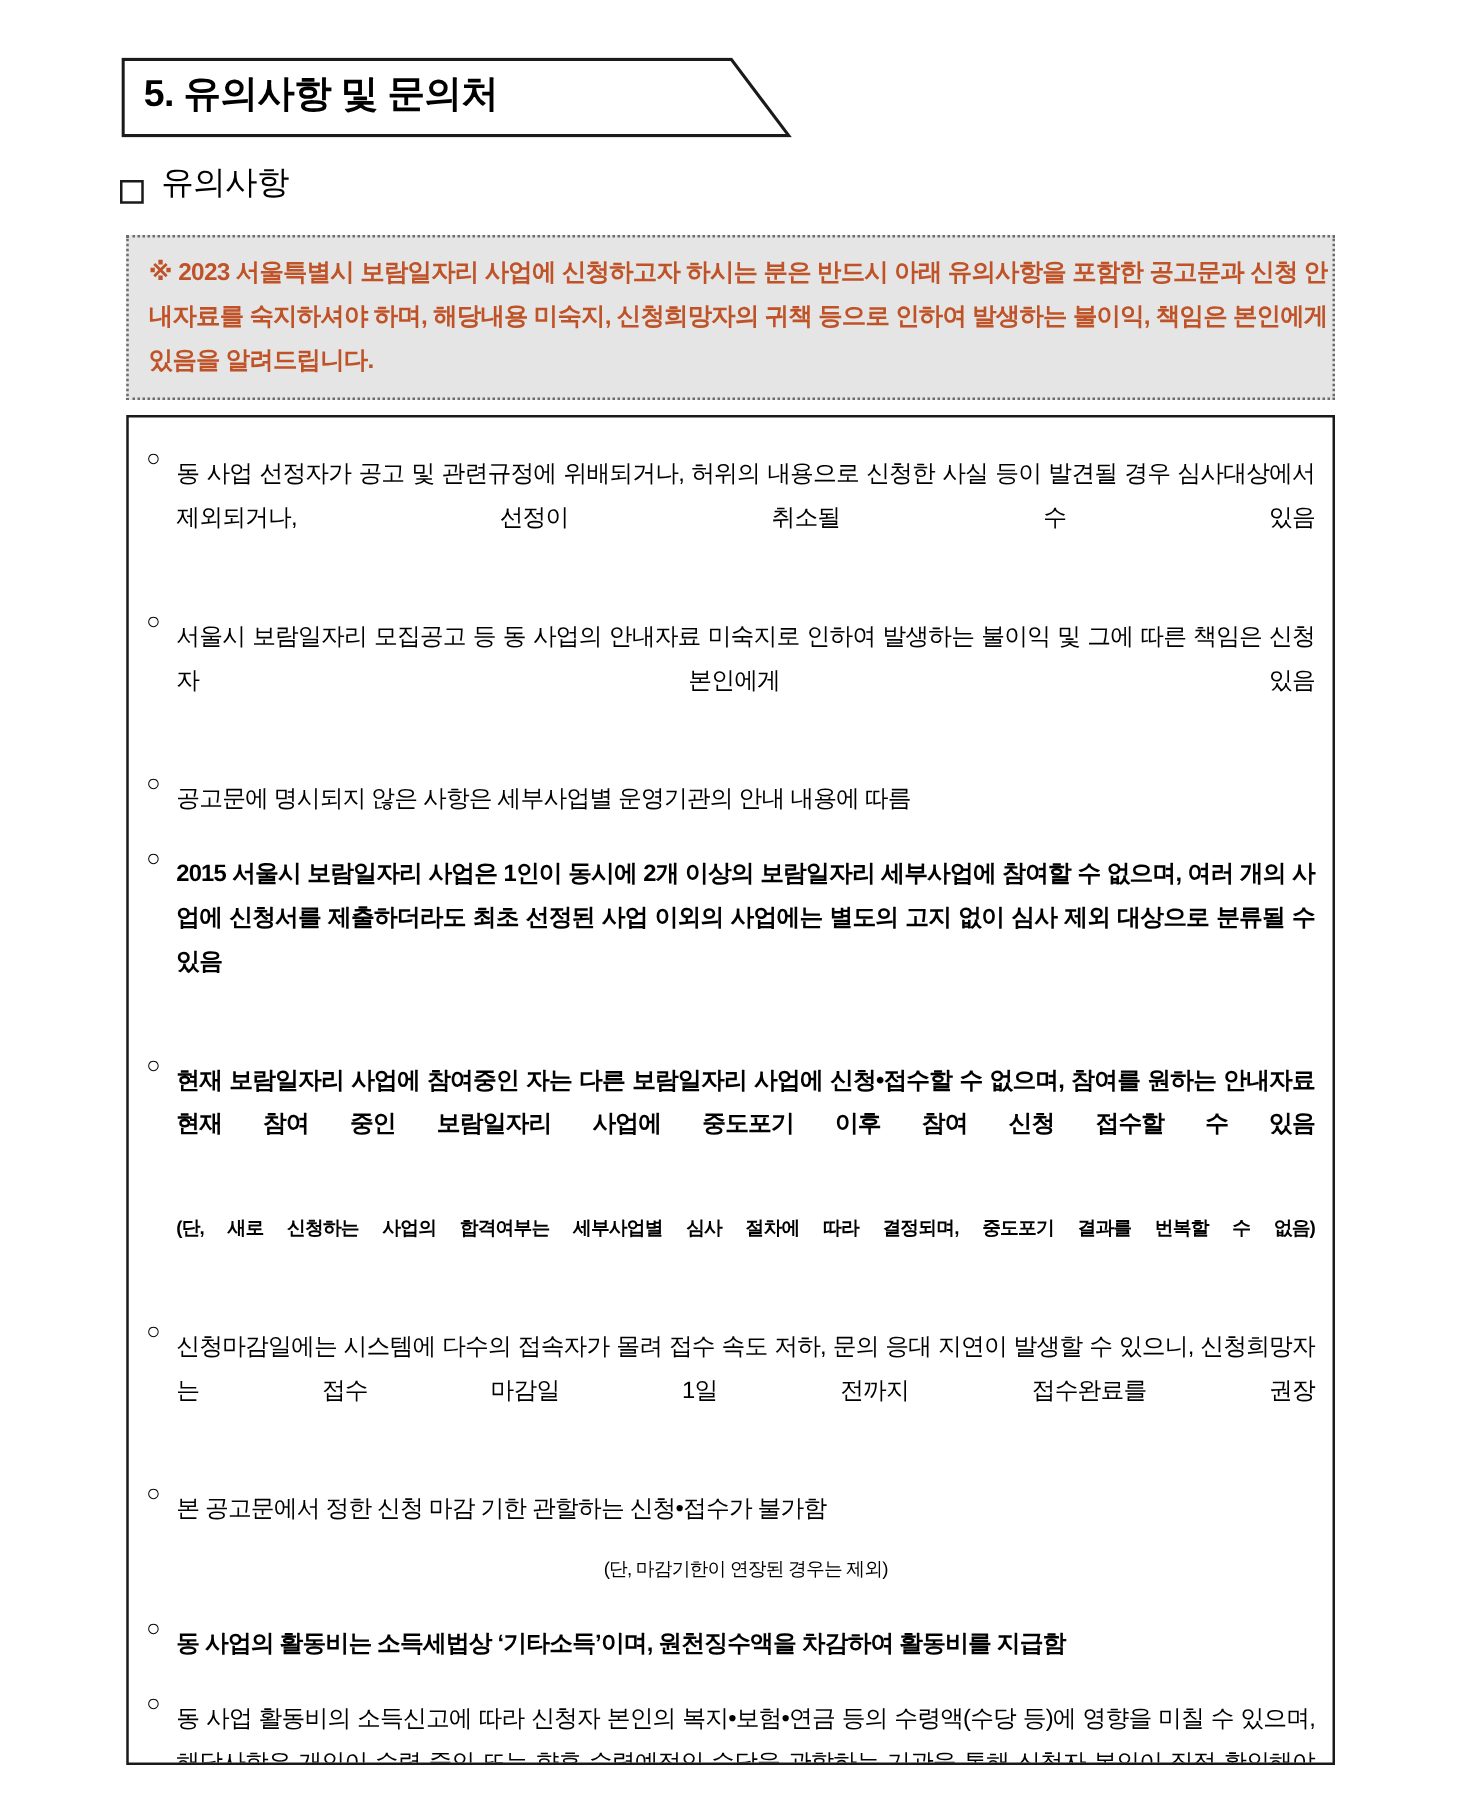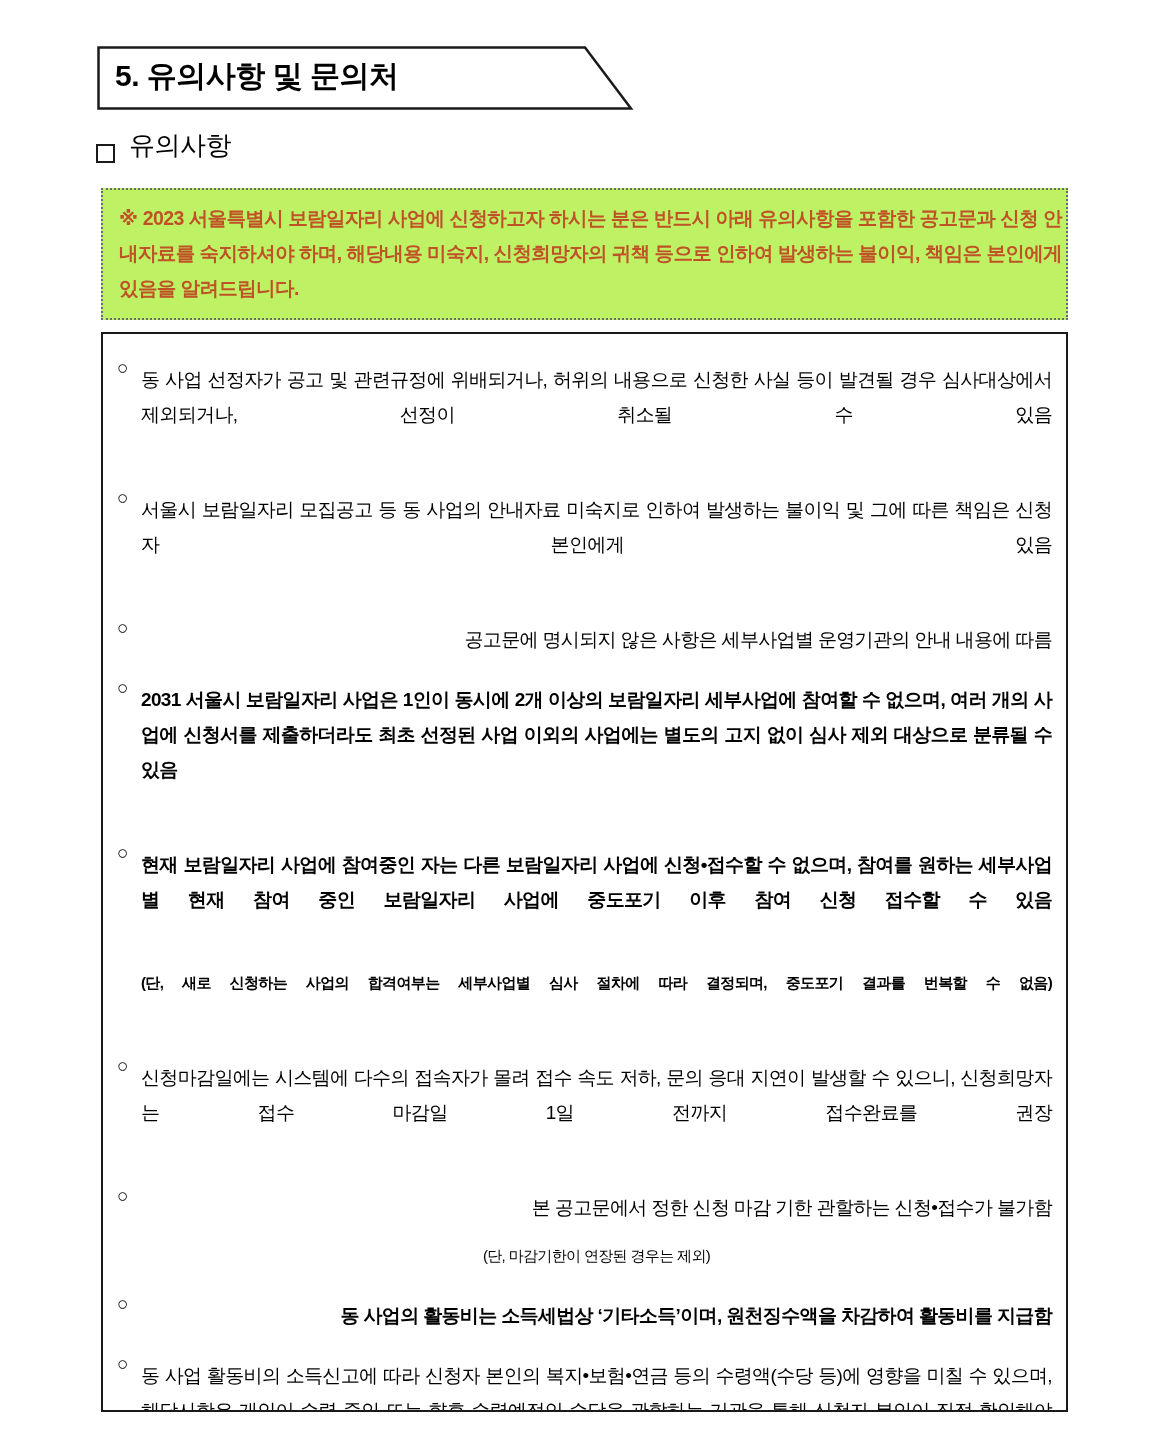--- a/index.html
+++ b/index.html
@@ -74,21 +74,21 @@
     flex: 0 0 auto;
   }
 
   
   .notice-box {
     position: absolute;
     left: 101px;
     top: 188px;
     width: 967px;
     box-sizing: border-box;
-    background: #bef264;
+    background: #e5e5e5;
     border: 2px dotted #6b6b6b;
     padding: 11px 4px 12px 16px;
   }
   .notice-text {
     color: #bf5327;
     font-size: 19.5px;
     line-height: 35px;
     letter-spacing: -0.6px;
     text-align: justify;
     text-justify: inter-character;
@@ -162,21 +162,21 @@
   }
   .subnote.bold { font-weight: 700; }
   .subnote::after {
     content: "";
     display: inline-block;
     width: 100%;
   }
   .subnote.nojustify { text-align: center; }
   .subnote.nojustify::after { content: none; }
 
-  .item.nojustify .body { text-align: right; }
+  .item.nojustify .body { text-align: left; }
   .item.nojustify .body::after { content: none; }
 </style>
 </head>
 <body>
 
 <div class="page">
 
   <div class="banner-wrap">
     <svg class="banner-svg" viewBox="0 0 540 64" preserveAspectRatio="none">
       <polygon points="1.5,1.5 488,1.5 534,62.5 1.5,62.5" fill="#ffffff" stroke="#1a1a1a" stroke-width="2.5" stroke-linejoin="miter"></polygon>
@@ -205,26 +205,26 @@
       <span class="body">서울시 보람일자리 모집공고 등 동 사업의 안내자료 미숙지로 인하여 발생하는 불이익 및 그에 따른 책임은 신청자 본인에게 있음</span>
     </div>
 
     <div class="item nojustify">
       <span class="marker">○</span>
       <span class="body">공고문에 명시되지 않은 사항은 세부사업별 운영기관의 안내 내용에 따름</span>
     </div>
 
     <div class="item bold">
       <span class="marker">○</span>
-      <span class="body">2031 서울시 보람일자리 사업은 1인이 동시에 2개 이상의 보람일자리 세부사업에 참여할 수 없으며, 여러 개의 사업에 신청서를 제출하더라도 최초 선정된 사업 이외의 사업에는 별도의 고지 없이 심사 제외 대상으로 분류될 수 있음</span>
+      <span class="body">2015 서울시 보람일자리 사업은 1인이 동시에 2개 이상의 보람일자리 세부사업에 참여할 수 없으며, 여러 개의 사업에 신청서를 제출하더라도 최초 선정된 사업 이외의 사업에는 별도의 고지 없이 심사 제외 대상으로 분류될 수 있음</span>
     </div>
 
     <div class="item bold">
       <span class="marker">○</span>
-      <span class="body">현재 보람일자리 사업에 참여중인 자는 다른 보람일자리 사업에 신청•접수할 수 없으며, 참여를 원하는 세부사업별 현재 참여 중인 보람일자리 사업에 중도포기 이후 참여 신청 접수할 수 있음</span>
+      <span class="body">현재 보람일자리 사업에 참여중인 자는 다른 보람일자리 사업에 신청•접수할 수 없으며, 참여를 원하는 안내자료 현재 참여 중인 보람일자리 사업에 중도포기 이후 참여 신청 접수할 수 있음</span>
     </div>
 
     <p class="subnote bold">(단, 새로 신청하는 사업의 합격여부는 세부사업별 심사 절차에 따라 결정되며, 중도포기 결과를 번복할 수 없음)</p>
 
     <div class="item">
       <span class="marker">○</span>
       <span class="body">신청마감일에는 시스템에 다수의 접속자가 몰려 접수 속도 저하, 문의 응대 지연이 발생할 수 있으니, 신청희망자는 접수 마감일 1일 전까지 접수완료를 권장</span>
     </div>
 
     <div class="item nojustify">

